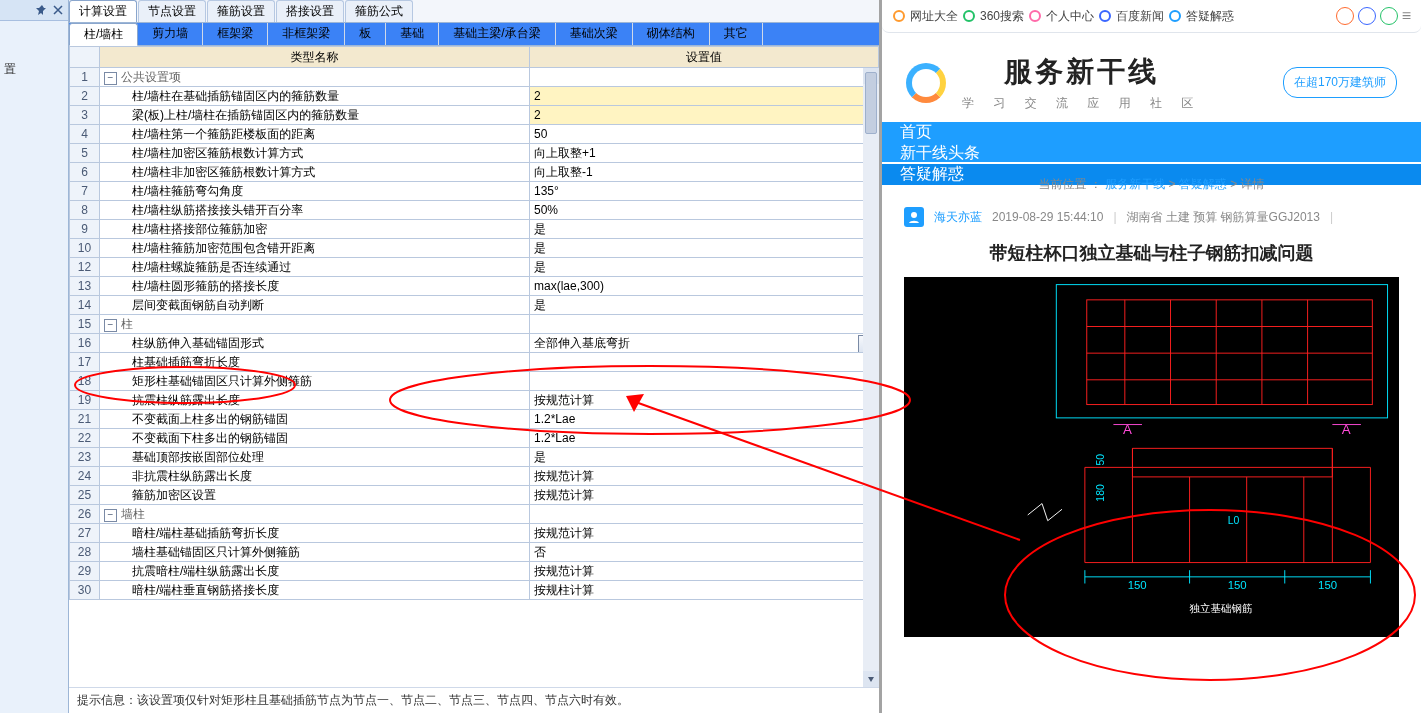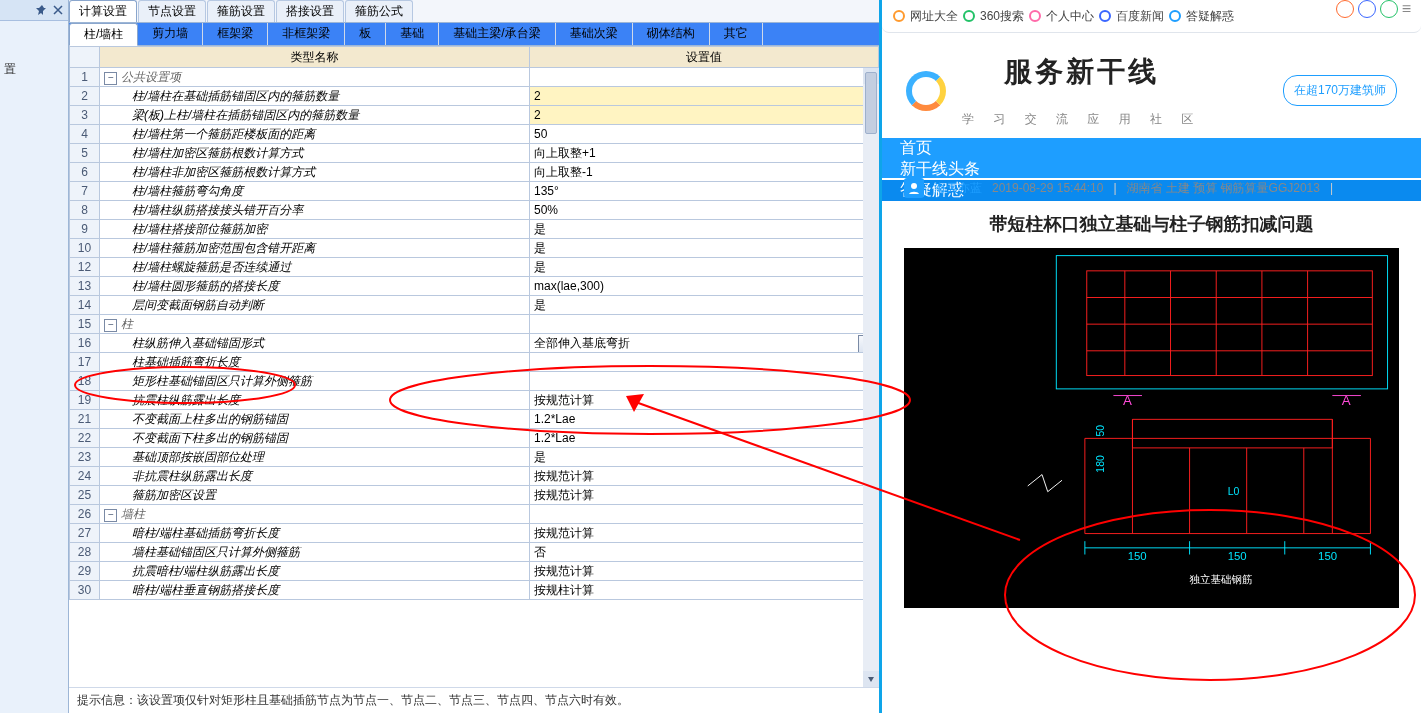--- a/index.html
+++ b/index.html
@@ -3,59 +3,59 @@
 <meta charset="utf-8">
 <style>
   html,body{margin:0;padding:0;font-family:"Microsoft YaHei","SimSun",Arial,sans-serif;font-size:12px;background:#fff;color:#000;}
   .root{display:flex;width:1421px;height:713px;overflow:hidden;position:relative;}
   
   .pin-panel{width:68px;background:#e9f1fb;border-right:1px solid #9db6d6;position:relative;}
   .pin-header{height:20px;background:#d6e4f5;border-bottom:1px solid #a8bfe0;display:flex;align-items:center;justify-content:flex-end;gap:4px;padding:0 4px;}
   .pin-header .ic{width:12px;height:12px;display:inline-block;color:#3a5a8a;}
   .pin-body{padding:40px 4px 0 4px;color:#333;}
   
-  .app{flex:0 0 810px;display:flex;flex-direction:column;border-right:3px solid #0ea5e9;}
+  .app{flex:0 0 810px;display:flex;flex-direction:column;border-right:3px solid #a3a3a3;}
   .tabs{display:flex;height:22px;background:#f3f6fb;border-bottom:1px solid #9db6d6;font-size:12px;}
   .tab{padding:2px 9px;border:1px solid #b6c8e2;border-bottom:none;margin-right:1px;background:#eaf0f9;cursor:pointer;border-radius:3px 3px 0 0;}
   .tab.active{background:#fff;font-weight:normal;border-color:#8aa6cd;}
   .subtabs{display:flex;height:22px;border-bottom:1px solid #9db6d6;background:#3b82f6;}
   .subtab{padding:2px 14px;border-right:1px solid #cfd9e9;cursor:pointer;}
   .subtab.active{background:#fff;border:1px solid #8aa6cd;border-bottom:1px solid #fff;border-radius:3px 3px 0 0;margin-bottom:-1px;}
   .grid-wrap{flex:1;overflow:auto;position:relative;background:#fff;}
   table{border-collapse:collapse;width:100%;table-layout:fixed;}
   th,td{border:1px solid #b9c8de;height:18px;padding:0 4px;white-space:nowrap;overflow:hidden;font-size:12px;}
   th{background:#f3e9cf;font-weight:normal;text-align:center;height:20px;}
   .rownum{width:28px;text-align:center;background:#eef3fa;color:#4a5a75;}
-  .namecell{width:400px;font-style:italic;}
+  .namecell{width:400px;}
   .valcell{}
   .tree-indent{display:inline-block;width:14px;}
   .tree-toggle{display:inline-block;width:11px;height:11px;border:1px solid #7a8aa5;text-align:center;line-height:9px;font-size:10px;margin-right:4px;color:#4a5a75;background:#fff;}
   .row-yellow td.valcell{background:#fff4c2;}
   .dropdown{position:relative;}
   .dd-btn{position:absolute;right:2px;top:1px;width:16px;height:16px;border:1px solid #7a8aa5;background:linear-gradient(#f6f8fc,#dde5f1);display:flex;align-items:center;justify-content:center;}
   .dd-btn svg{width:8px;height:8px;}
   .hint{padding:4px 8px;border-top:1px solid #cfd9e9;background:#fff;color:#333;}
   .scrollbar-v{position:absolute;right:0;top:22px;bottom:0;width:16px;background:#e8edf5;}
   .sb-thumb{position:absolute;left:2px;right:2px;top:4px;height:60px;background:#c3cee0;border:1px solid #9eb0cc;border-radius:2px;}
   .sb-arrow{position:absolute;left:0;right:0;height:16px;background:#dde5f1;display:flex;align-items:center;justify-content:center;}
   .sb-arrow.top{top:0;}
   .sb-arrow.bot{bottom:0;}
   
   .browser{flex:1;display:flex;flex-direction:column;background:#fff;}
-  .btoolbar{height:32px;display:flex;gap:4px;padding:0 10px;border-bottom:1px solid #e0e5ec;font-size:12px;color:#444;border-radius:7px;}
+  .btoolbar{height:32px;display:flex;align-items:center;gap:4px;padding:0 10px;border-bottom:1px solid #e0e5ec;font-size:12px;color:#444;border-radius:7px;}
   .btoolbar .lnk{display:flex;align-items:center;gap:4px;cursor:pointer;}
   .btoolbar .ic{width:14px;height:14px;}
   .btoolbar .spacer{flex:1;}
   .btoolbar .circ{width:16px;height:16px;border-radius:50%;border:1px solid #9aa;display:inline-block;}
   .bpage{flex:1;overflow:hidden;position:relative;text-align:center;}
   .site-header{display:flex;align-items:center;padding:20px 24px 10px 24px;gap:16px;}
   .logo{width:40px;height:40px;border-radius:50%;position:relative;}
   .logo:before{content:"";position:absolute;inset:0;border:6px solid transparent;border-top-color:#3bb1ff;border-right-color:#ffd23f;border-bottom-color:#ff8a3d;border-left-color:#3bb1ff;border-radius:50%;}
   .brand-title{font-size:28px;font-weight:700;letter-spacing:3px;color:#222;}
-  .brand-sub{font-size:12px;letter-spacing:8px;color:#888;margin-top:20px;}
+  .brand-sub{font-size:12px;letter-spacing:8px;color:#888;margin-top:4px;}
   .cta{margin-left:auto;border:1px solid #1e9eff;color:#1e9eff;padding:6px 10px;border-radius:14px;font-size:12px;white-space:nowrap;}
   .navbar{background:#1e9eff;color:#fff;height:40px;display:flex;align-items:stretch;font-size:16px;flex-direction:column;}
   .navitem{padding:0 18px;display:flex;align-items:center;cursor:pointer;}
   .navitem.active{background:#0a8aef;}
   .crumbs{padding:14px 22px;color:#888;font-size:12px;}
   .crumbs a{color:#1e9eff;text-decoration:none;}
   .post{padding:0 22px;}
   .post-meta{display:flex;align-items:center;gap:10px;color:#888;font-size:12px;margin-bottom:14px;}
   .avatar{width:20px;height:20px;background:#1e9eff;border-radius:3px;display:inline-flex;align-items:center;justify-content:center;color:#fff;font-size:11px;}
   .post-title{font-size:18px;font-weight:700;color:#222;margin-bottom:12px;}
@@ -334,20 +334,24 @@
         <div class="cta">在超170万建筑师</div>
       </div>
       <div class="navbar" id="navbar">
           <div class="navitem">首页</div>
           <div class="navitem">新干线头条</div>
           <div class="navitem active">答疑解惑</div>
           <div class="navitem">学习空间</div>
           <div class="navitem">同城活动</div>
           <div class="navitem">建筑课</div>
         </div>
+      <div class="crumbs">
+        <span>当前位置 ：</span>
+        <span id="crumbs"><a>服务新干线</a> &gt; <a>答疑解惑</a> &gt; <span>详情</span></span>
+      </div>
       <div class="post">
         <div class="post-meta">
           <span class="avatar">
             <svg width="14" height="14" viewBox="0 0 14 14">
                 <circle cx="7" cy="5" r="3" fill="#fff"></circle>
                 <path d="M2 13c1-3 9-3 10 0" fill="#fff"></path>
               </svg>
           </span>
           <span style="color:#1e9eff">海天亦蓝</span>
           <span>2019-08-29 15:44:10</span>

